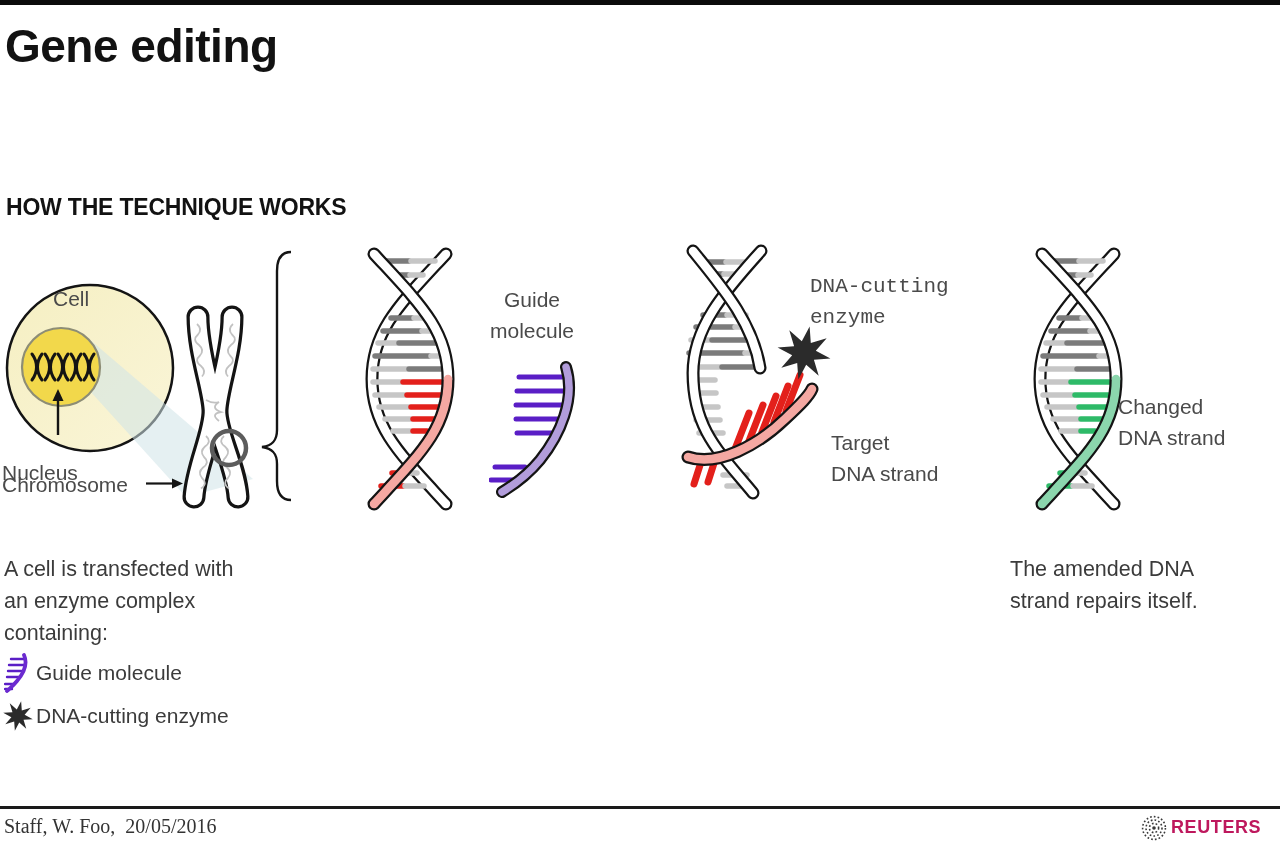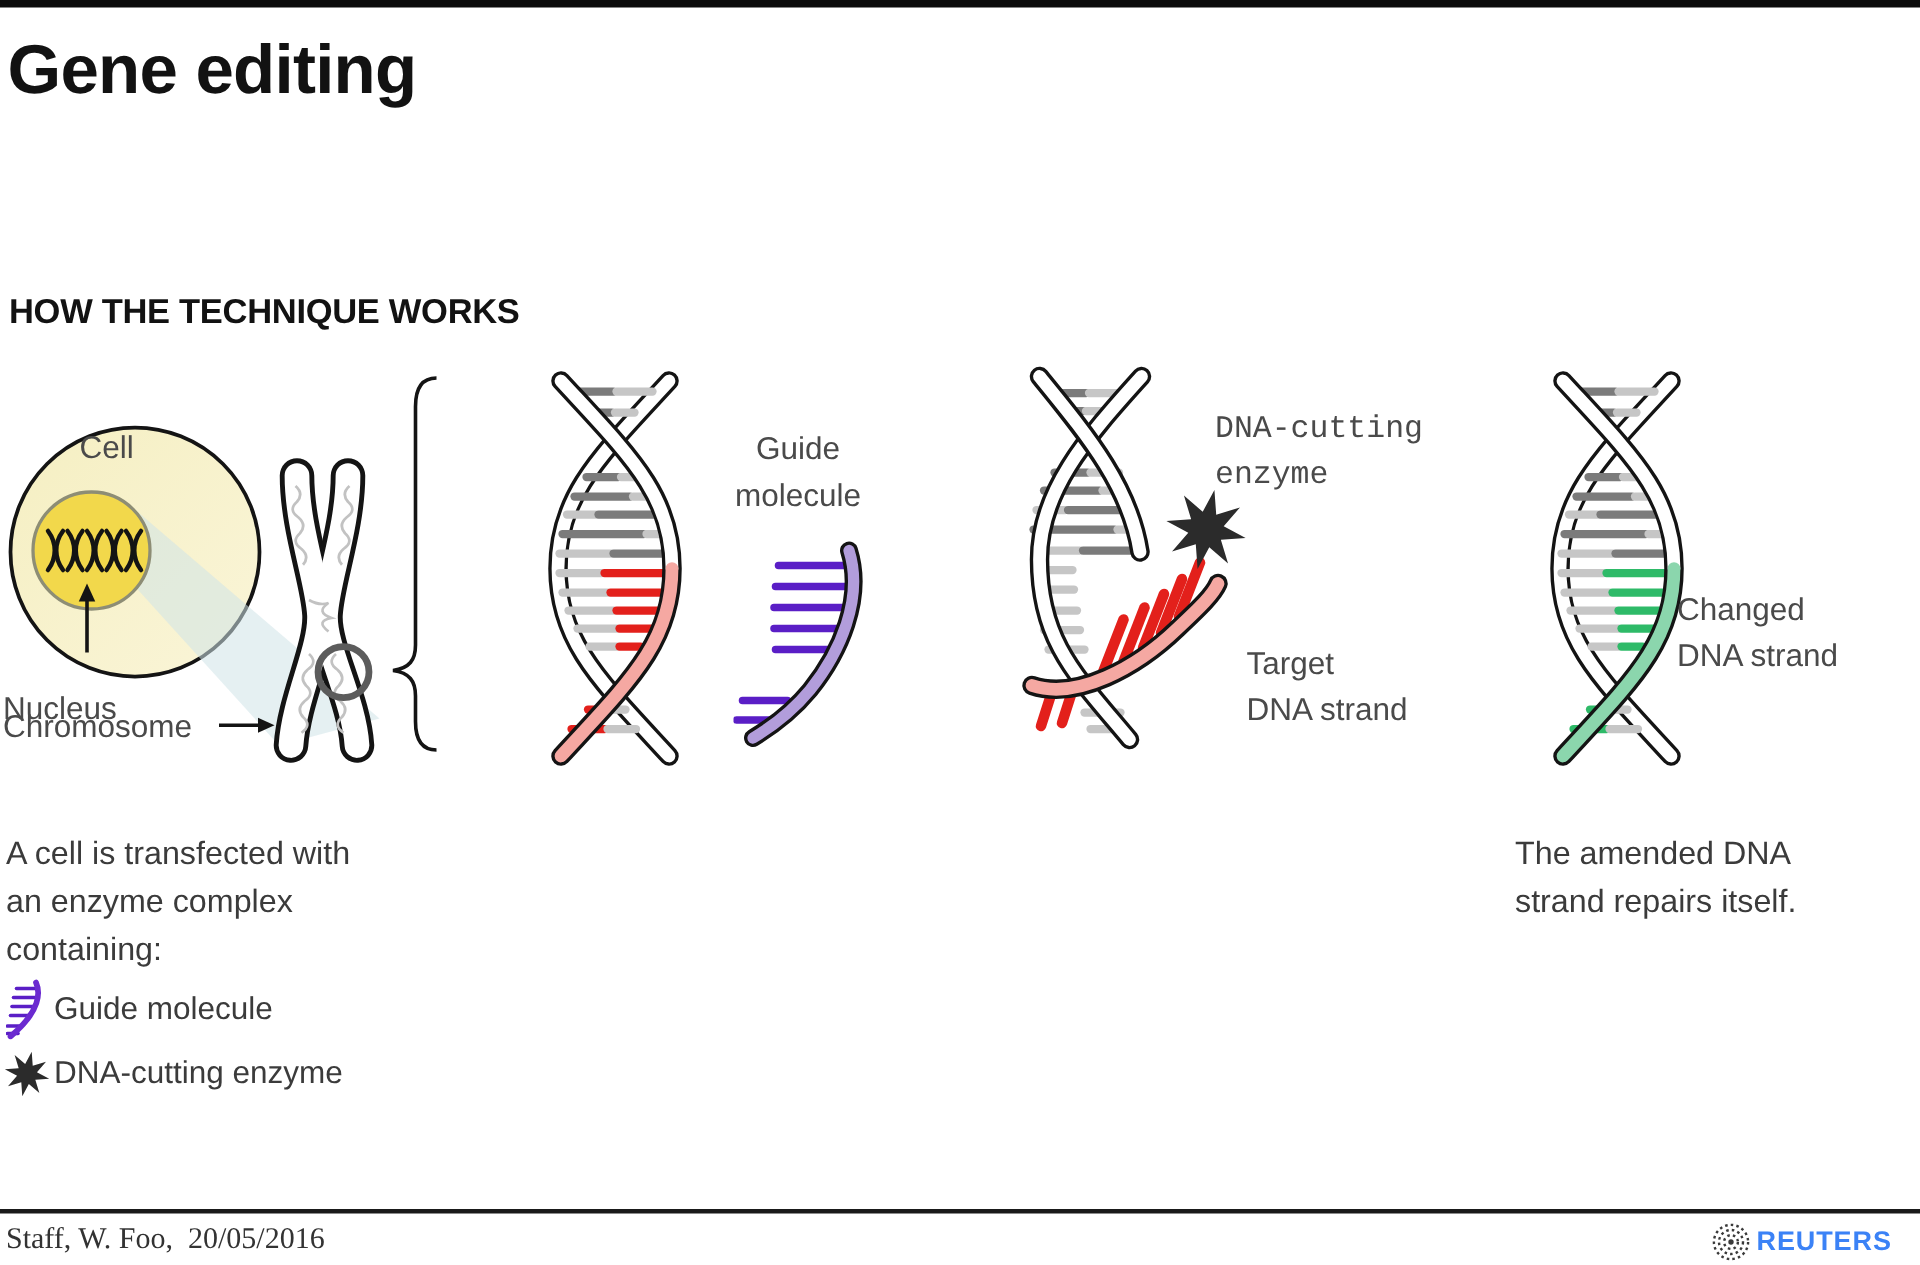--- a/index.html
+++ b/index.html
@@ -23,21 +23,21 @@
   #cap1{left:4px;width:310px;}
   #cap2{left:337px;width:320px;}
   #cap3{left:680px;width:290px;}
   #cap4{left:1010px;width:266px;}
   .legend-label{font-size:21px;color:#3b3b3b;}
   #legend-guide-label{left:36px;top:661px;}
   #legend-enzyme-label{left:36px;top:704px;}
   #sources{left:6px;top:772px;font-size:20px;color:#3a3a3a;}
   #rule{left:0;top:806px;width:1280px;height:3px;background:#1a1a1a;}
   #byline{left:4px;top:815px;font-size:20px;color:#333333;white-space:pre;font-family:Liberation Serif, serif;}
-  #reuters-word{left:1171px;top:817px;font-size:18px;font-weight:700;letter-spacing:0.6px;color:#3b82f6;}
+  #reuters-word{left:1171px;top:817px;font-size:18px;font-weight:700;letter-spacing:0.6px;color:#be185d;}
   svg{display:block;}
 </style>
 </head>
 <body>
 
 <div id="canvas">
 
   <div id="topbar" class="abs"></div>
 
   <div id="title" class="abs">Gene editing</div>

